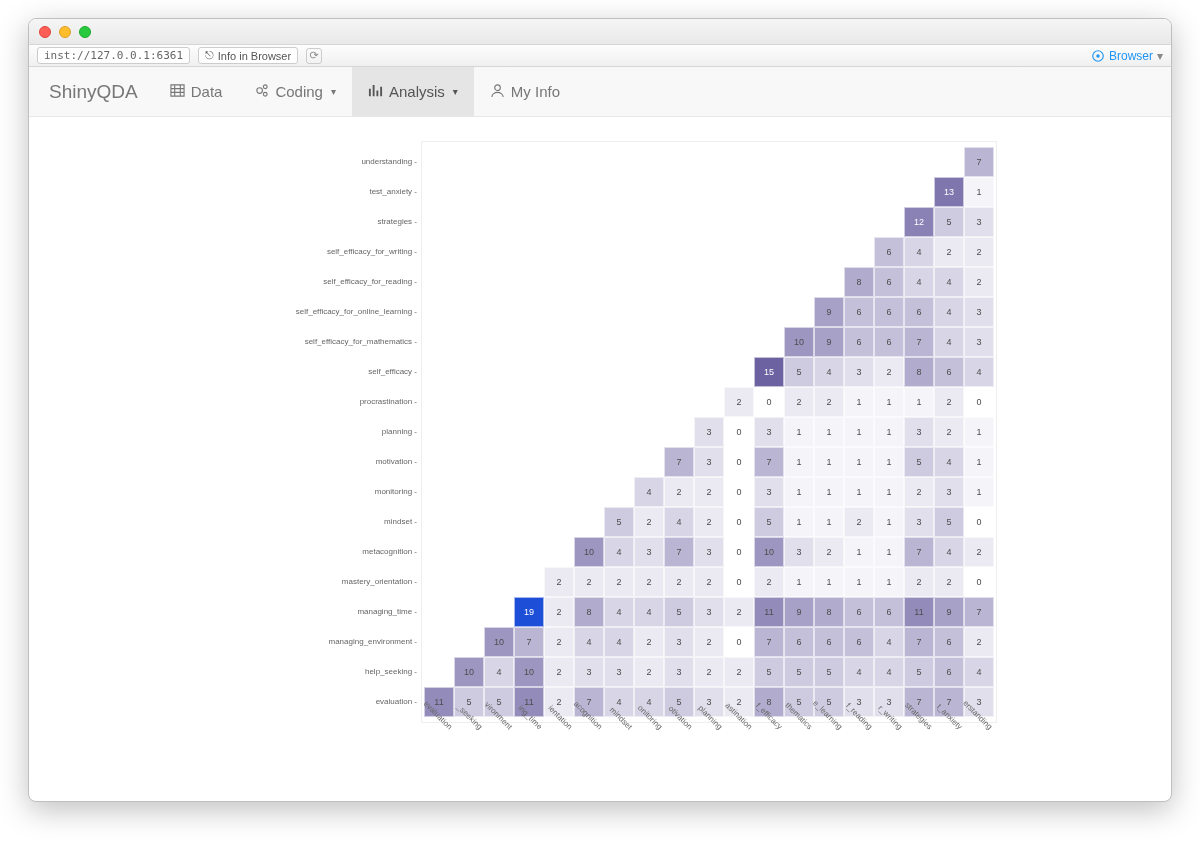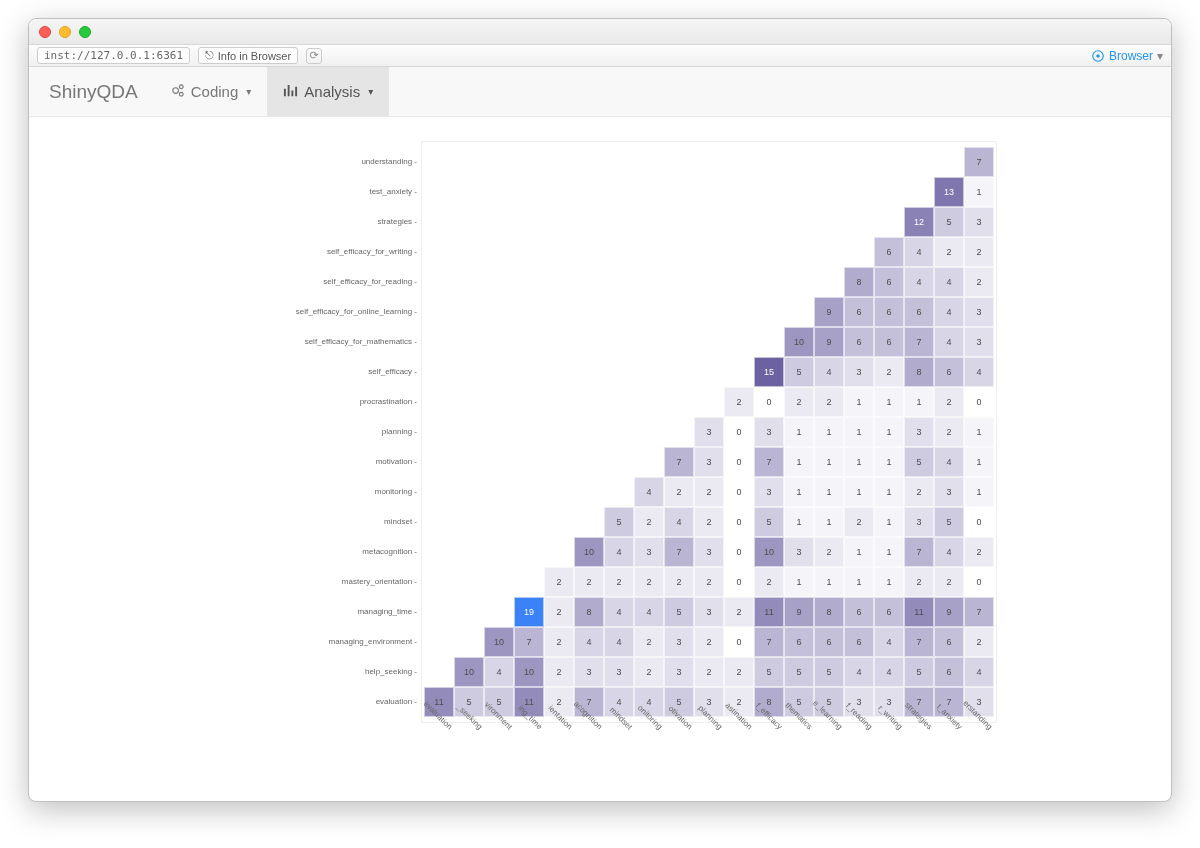--- a/index.html
+++ b/index.html
@@ -65,33 +65,46 @@
           <circle cx="12" cy="12" r="3" fill="#2196f3"></circle>
         </svg>
       <span>Browser</span>
       <span class="careticon">▾</span>
     </span>
   </div>
   <div class="navbar">
     <div class="brand">ShinyQDA</div>
     <div class="navitem">
       <span class="navicon"><svg viewBox="0 0 16 16">
+            <path d="M1 2h14v12H1z M1 6h14 M1 10h14 M5 2v12 M11 2v12" fill="none" stroke="currentColor" stroke-width="1.2"></path>
+          </svg></span>
+      <span>Data</span>
+    </div>
+    <div class="navitem">
+      <span class="navicon"><svg viewBox="0 0 16 16">
             <circle cx="6" cy="8" r="3" fill="none" stroke="currentColor" stroke-width="1.2"></circle>
             <circle cx="12" cy="4" r="2" fill="none" stroke="currentColor" stroke-width="1.2"></circle>
             <circle cx="12" cy="12" r="2" fill="none" stroke="currentColor" stroke-width="1.2"></circle>
           </svg></span>
       <span>Coding</span>
       <span class="navcaret">▾</span>
     </div>
     <div class="navitem active">
       <span class="navicon"><svg viewBox="0 0 16 16">
             <path d="M2 14V6 M6 14V2 M10 14V8 M14 14V4" stroke="currentColor" stroke-width="2"></path>
           </svg></span>
       <span>Analysis</span>
       <span class="navcaret">▾</span>
+    </div>
+    <div class="navitem">
+      <span class="navicon"><svg viewBox="0 0 16 16">
+            <circle cx="8" cy="5" r="3" fill="none" stroke="currentColor" stroke-width="1.2"></circle>
+            <path d="M2 15c0-3 3-5 6-5s6 2 6 5" fill="none" stroke="currentColor" stroke-width="1.2"></path>
+          </svg></span>
+      <span>My Info</span>
     </div>
   </div>
   <div class="content">
     <div class="chartwrap">
       <div class="plot-border" id="plot-border" style="left: 172px; top: -6px; width: 576px; height: 582px;"></div>
       <div class="ylabels" id="ylabels" style="left: 0px; top: 0px; width: 168px; height: 570px;">
           <div class="ylabel" style="top: 15px;">understanding -</div>
           <div class="ylabel" style="top: 45px;">test_anxiety -</div>
           <div class="ylabel" style="top: 75px;">strategies -</div>
           <div class="ylabel" style="top: 105px;">self_efficacy_for_writing -</div>
@@ -466,21 +479,21 @@
           <div class="cellwrap" style="left: 480px; top: 420px; width: 30px; height: 30px;">
             <div class="cell" style="background: rgb(235, 234, 242); color: rgb(77, 77, 77); border: 1px solid rgba(255, 255, 255, 0.6);">2</div>
           </div>
           <div class="cellwrap" style="left: 510px; top: 420px; width: 30px; height: 30px;">
             <div class="cell" style="background: rgb(235, 234, 242); color: rgb(77, 77, 77); border: 1px solid rgba(255, 255, 255, 0.6);">2</div>
           </div>
           <div class="cellwrap" style="left: 540px; top: 420px; width: 30px; height: 30px;">
             <div class="cell" style="background: rgb(255, 255, 255); color: rgb(77, 77, 77); border: 1px solid rgba(255, 255, 255, 0.6);">0</div>
           </div>
           <div class="cellwrap" style="left: 90px; top: 450px; width: 30px; height: 30px;">
-            <div class="cell" style="background: #3b82f6; color: rgb(255, 255, 255); border: 1px solid rgba(255, 255, 255, 0.6);">19</div>
+            <div class="cell" style="background: #1d4ed8; color: rgb(255, 255, 255); border: 1px solid rgba(255, 255, 255, 0.6);">19</div>
           </div>
           <div class="cellwrap" style="left: 120px; top: 450px; width: 30px; height: 30px;">
             <div class="cell" style="background: rgb(235, 234, 242); color: rgb(77, 77, 77); border: 1px solid rgba(255, 255, 255, 0.6);">2</div>
           </div>
           <div class="cellwrap" style="left: 150px; top: 450px; width: 30px; height: 30px;">
             <div class="cell" style="background: rgb(177, 171, 205); color: rgb(77, 77, 77); border: 1px solid rgba(255, 255, 255, 0.6);">8</div>
           </div>
           <div class="cellwrap" style="left: 180px; top: 450px; width: 30px; height: 30px;">
             <div class="cell" style="background: rgb(216, 213, 230); color: rgb(77, 77, 77); border: 1px solid rgba(255, 255, 255, 0.6);">4</div>
           </div>

